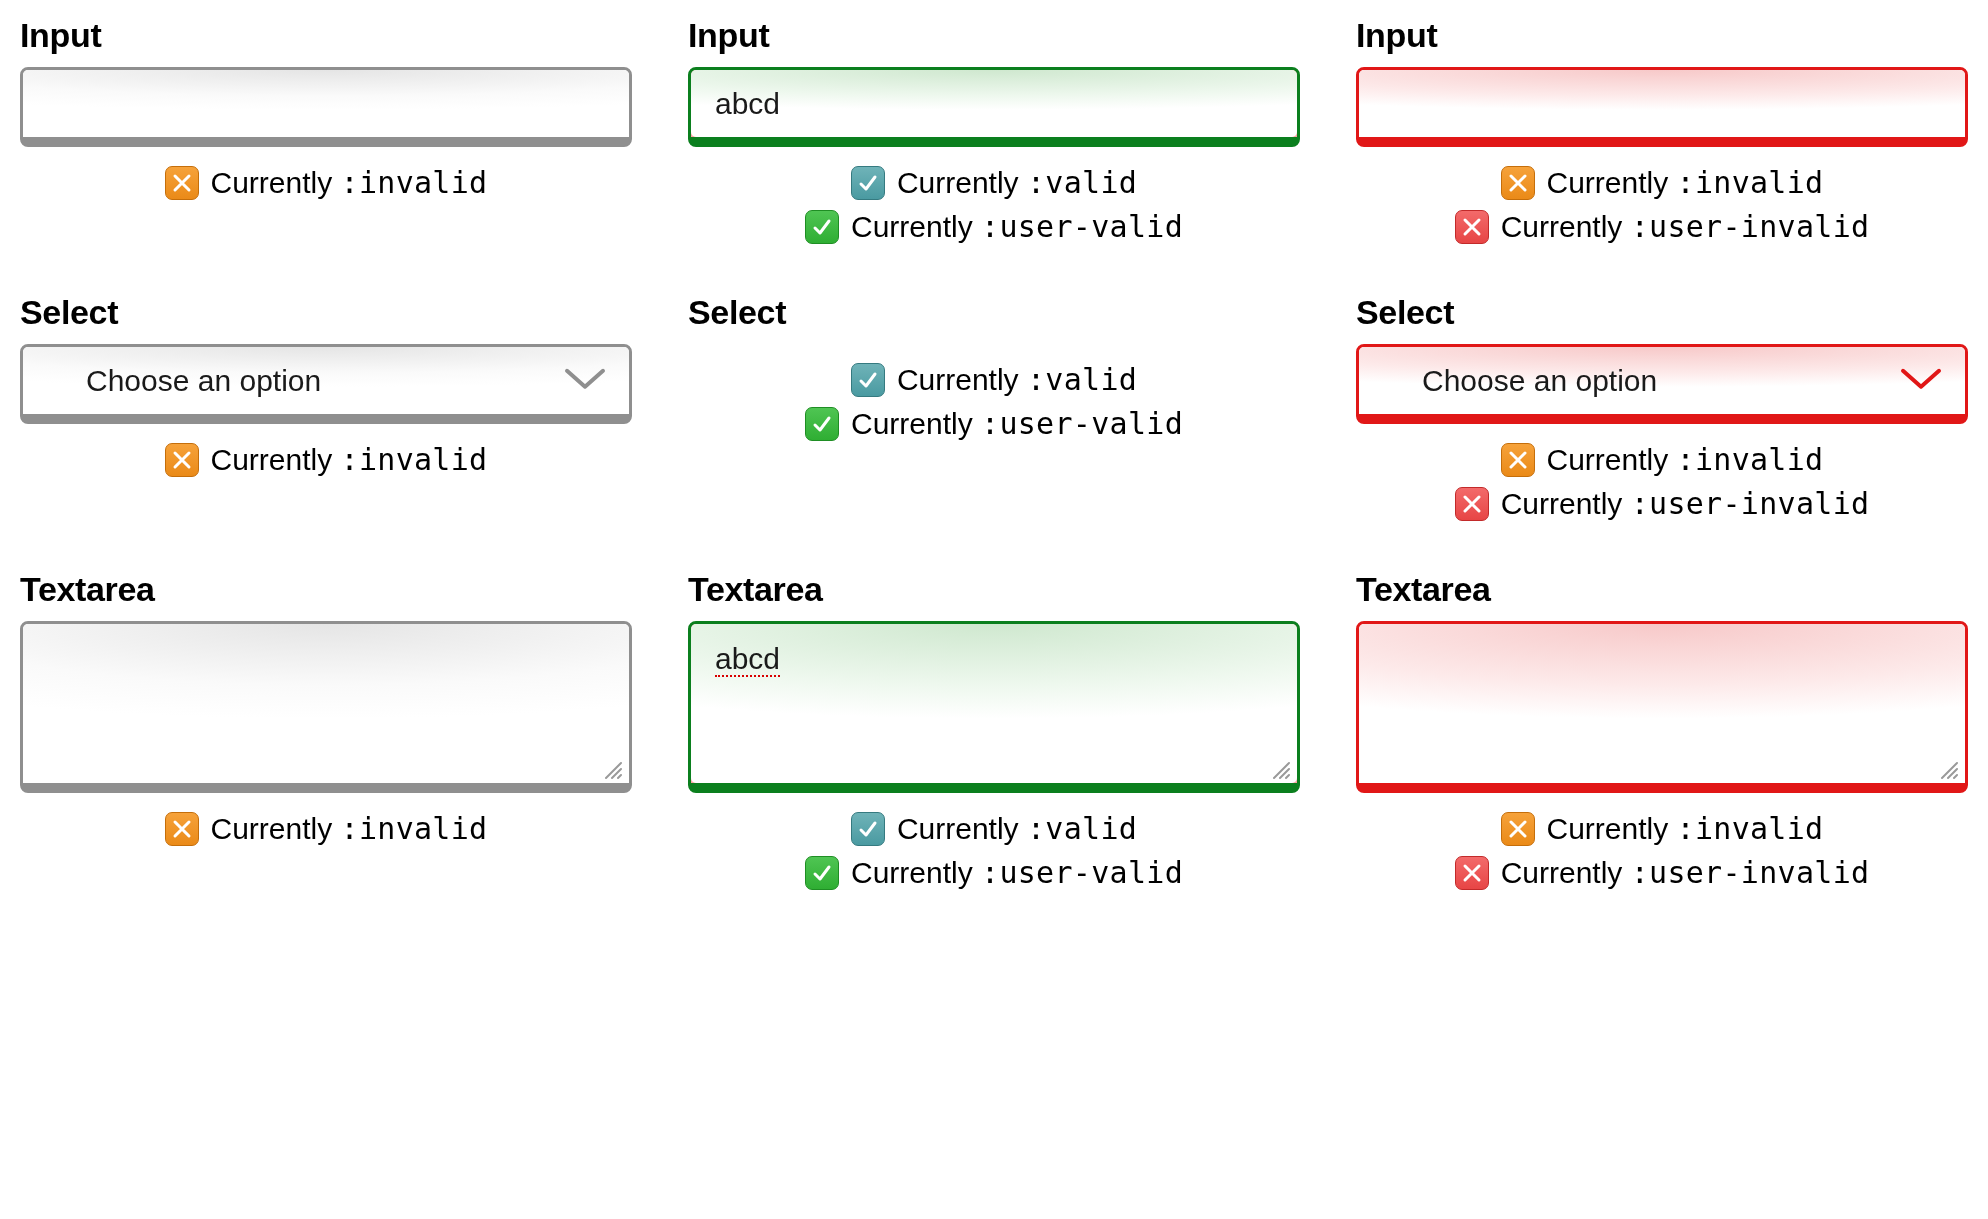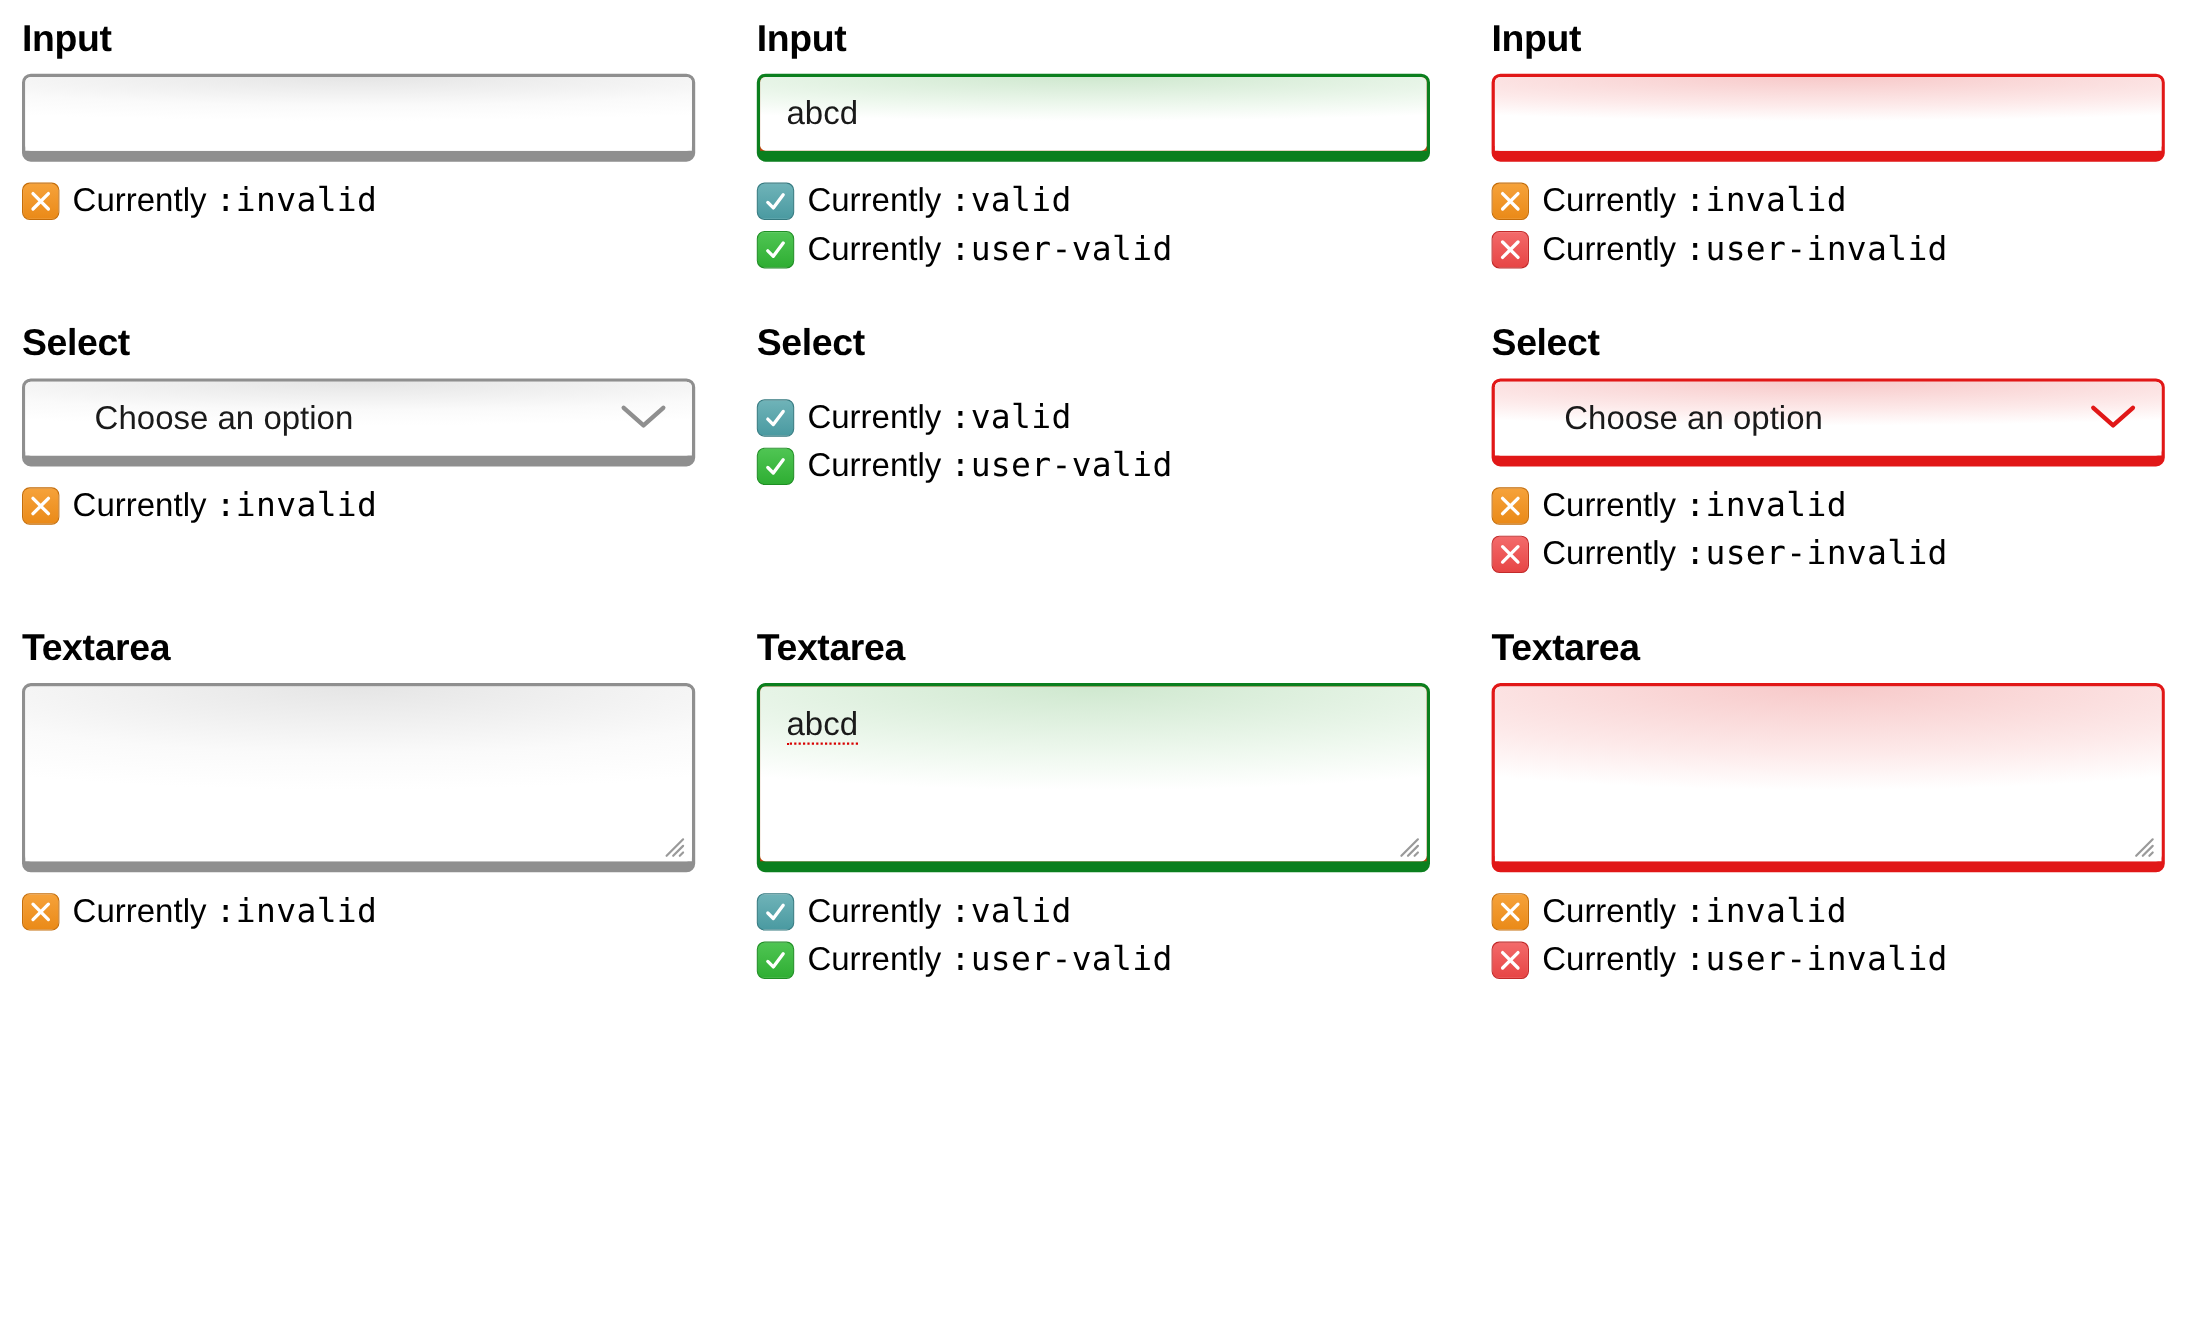--- a/index.html
+++ b/index.html
@@ -46,21 +46,21 @@
     border: 3px solid #8f8f8f;
     border-bottom-width: 10px;
     background: #fff;
   }
   .neutral .fill {
     background: radial-gradient(ellipse 120% 70% at 50% 0%, #e5e5e5 0%, #fafafa 55%, #ffffff 85%);
   }
   .valid {
     border: 3px solid #0b7f1e;
     border-bottom-width: 10px;
-    background: #c2410c;
+    background: #fca5a5;
   }
   .valid .fill {
     background: radial-gradient(ellipse 120% 70% at 50% 0%, #cfe8cf 0%, #eef8ee 55%, #ffffff 85%);
   }
   .invalid {
     border: 3px solid #e11717;
     border-bottom-width: 10px;
     background: #fff;
   }
   .invalid .fill {
@@ -107,21 +107,21 @@
   .grip {
     position: absolute;
     right: 6px;
     bottom: 6px;
     width: 22px;
     height: 22px;
     z-index: 2;
   }
 
   
-  .status-block { margin-top: 18px; display: flex; flex-direction: column; gap: 8px; }
+  .status-block { margin-top: 18px; display: flex; flex-direction: column; gap: 8px; align-items: center; }
   .status-line { display: flex; align-items: center; gap: 12px; font-size: 30px; line-height: 1.2; }
   .status-line .icon { width: 34px; height: 34px; border-radius: 7px; display:flex; align-items:center; justify-content:center; flex-shrink:0; }
   .icon-orange { background: linear-gradient(180deg,#f6a23a,#ea8a18); border:1px solid #c56e0a; }
   .icon-teal   { background: linear-gradient(180deg,#6fb3b8,#4a9aa1); border:1px solid #357a80; }
   .icon-green  { background: linear-gradient(180deg,#4fc553,#2fae33); border:1px solid #1f8e24; }
   .icon-red    { background: linear-gradient(180deg,#f36a6a,#e74545); border:1px solid #c22a2a; }
 
   .status-word { }
   .status-code { font-family: ui-monospace, "SFMono-Regular", Menlo, Consolas, monospace; letter-spacing: 0.01em; }
 </style>

